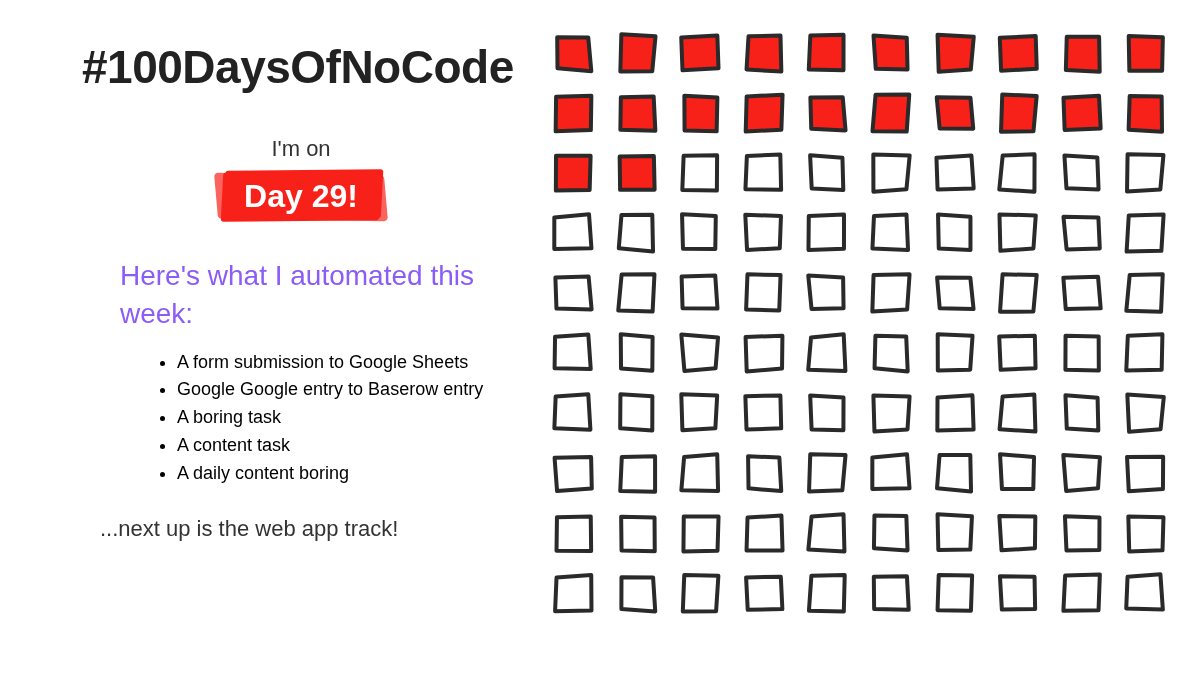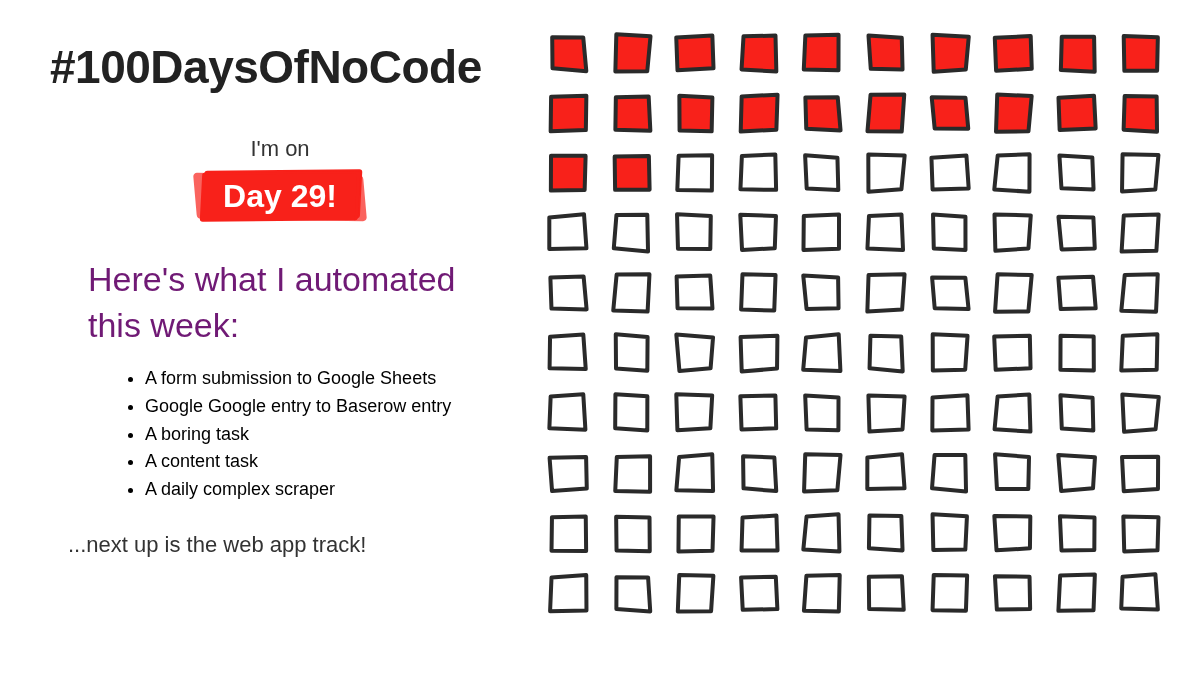--- a/index.html
+++ b/index.html
@@ -8,20 +8,21 @@
     height: 675px;
     background: #ffffff;
     font-family: "Segoe UI", -apple-system, BlinkMacSystemFont, sans-serif;
     color: #222;
     overflow: hidden;
     display: flex;
   }
   .left {
     width: 530px;
     padding: 40px 20px 48px 50px;
+    margin-left: 32px;
   }
   .right {
     flex: 1;
     padding: 30px 30px 30px 10px;
     display: flex;
     align-items: flex-start;
     justify-content: center;
   }
   .title {
     font-size: 46px;
@@ -67,23 +68,23 @@
     opacity:0.7;
   }
   .day-badge-text {
     position: relative;
     z-index: 1;
     color: #fff;
     font-size: 32px;
     font-weight: 800;
   }
   .intro {
-    font-size: 34px;
+    font-size: 28px;
     line-height: 1.35;
-    color: #701a75;
+    color: #8b5cf6;
     font-weight: 400;
     margin: 0 0 16px 38px;
   }
   .tasks {
     list-style: disc;
     margin-left: 95px;
     font-size: 18px;
     line-height: 1.55;
     color: #000000;
     margin-bottom: 26px;
@@ -135,21 +136,21 @@
     </div>
   </div>
 
   <p class="intro">Here's what I automated this week:</p>
 
   <ul class="tasks" id="task-list">
       <li>A form submission to Google Sheets</li>
       <li>Google Google entry to Baserow entry</li>
       <li>A boring task</li>
       <li>A content task</li>
-      <li>A daily complex scraper</li>
+      <li>A daily content boring</li>
     </ul>
 
   <p class="next">...next up is the web app track!</p>
 </div>
 
 <div class="right">
   <div class="grid" id="progress-grid">
       <div class="cell">
     <svg viewBox="0 0 46 46">
       <path class="box-fill" d="M 7.197018471926822 7.32762009667349

